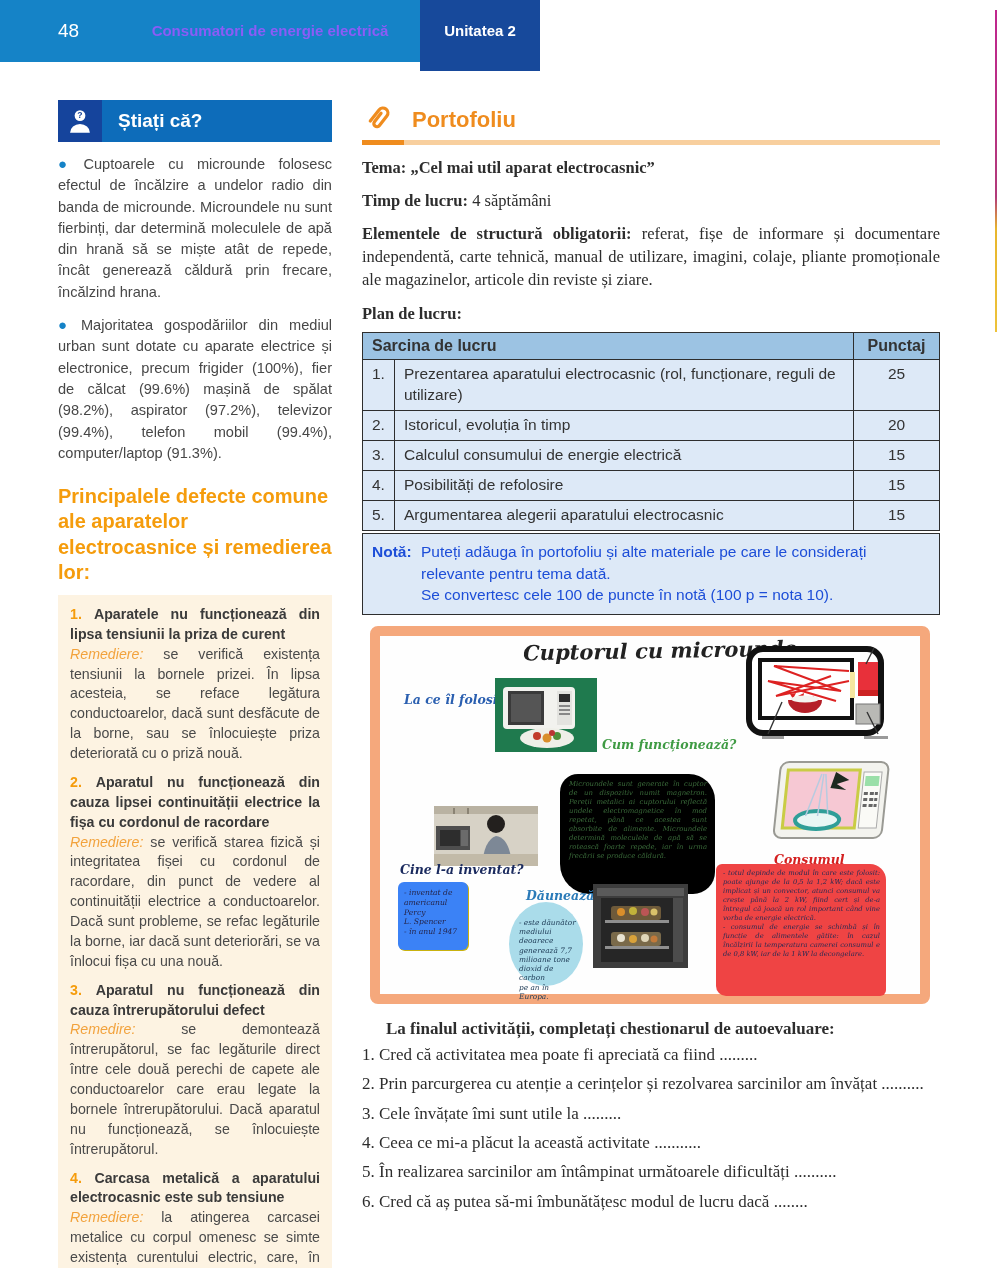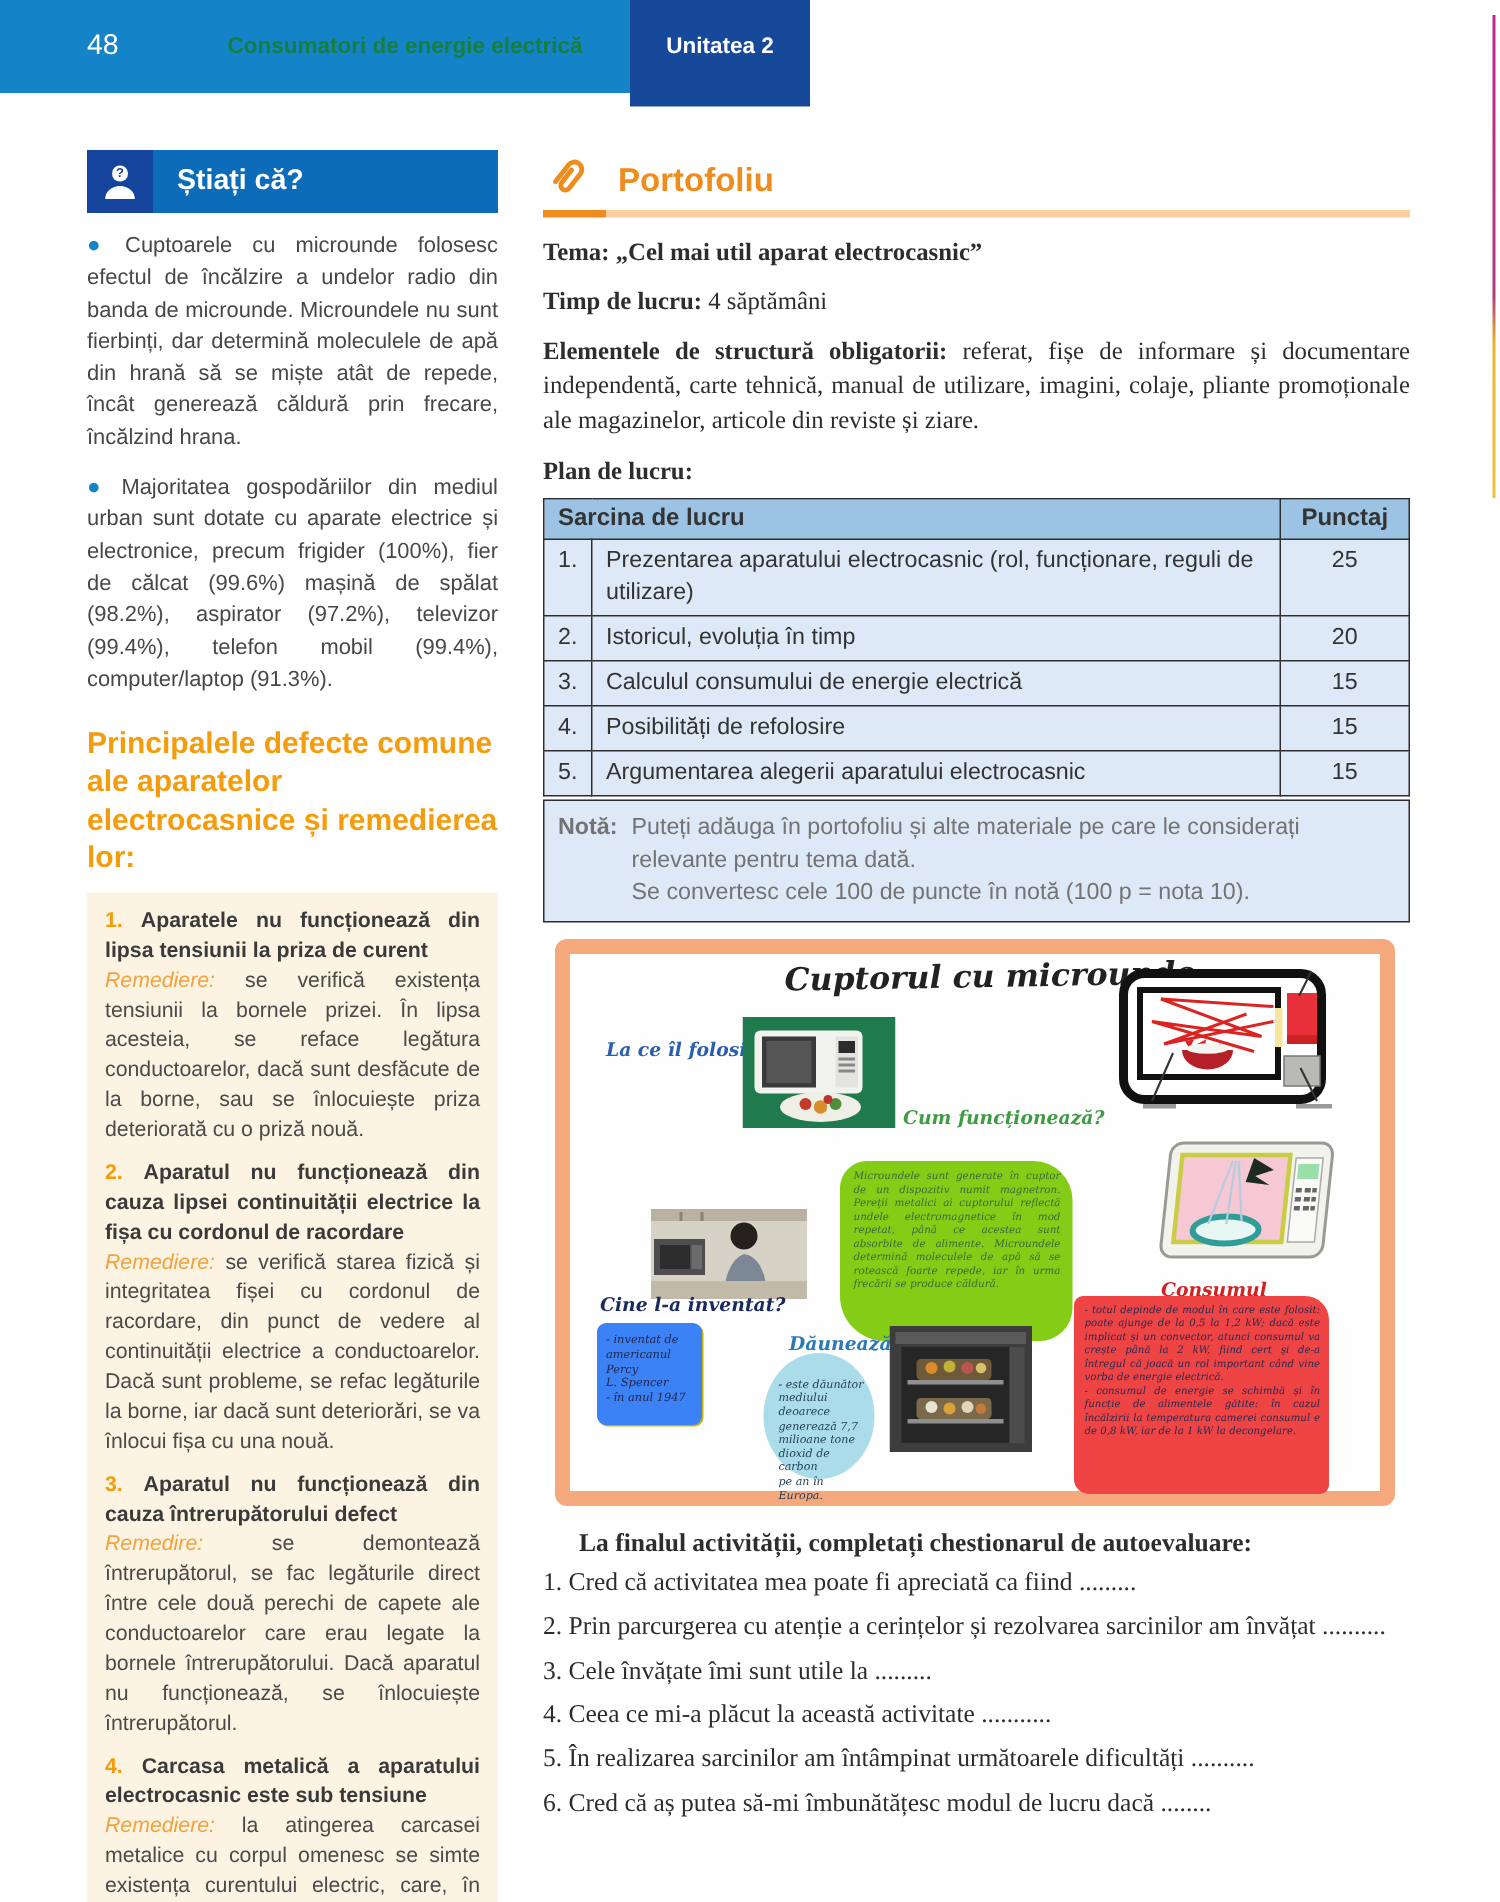--- a/index.html
+++ b/index.html
@@ -7,21 +7,21 @@
   body {
     width:1000px; height:1268px; position:relative; overflow:hidden;
     font-family:"Liberation Sans", sans-serif; color:#404040;
   }
   
   .header-bar { position:absolute; left:0; top:0; width:420px; height:62px; background:#1583c7; }
   .unit-tab   { position:absolute; left:420px; top:0; width:120px; height:71px; background:#17499b;
                 color:#fff; font-weight:bold; font-size:15px; text-align:center; line-height:62px; }
   .page-num   { position:absolute; left:58px; top:0; height:62px; line-height:62px; color:#fff; font-size:19px; }
   .header-title { position:absolute; left:120px; top:0; width:300px; height:62px; line-height:62px;
-                  text-align:center; color:#15803d; font-weight:bold; font-size:15px; }
+                  text-align:center; color:#8b5cf6; font-weight:bold; font-size:15px; }
   
   .edge-line { position:absolute; left:995px; top:10px; width:2px; height:322px;
                background:linear-gradient(to bottom,#c0268e 0%,#b23a7a 58%,#e8b62c 68%,#edc23a 100%); }
   
   .left-col { position:absolute; left:58px; top:100px; width:274px; }
   .know-header { display:flex; height:42px; }
   .know-icon-box { width:44px; height:42px; background:#15449c; display:flex; align-items:center; justify-content:center; }
   .know-title-bar { flex:1; background:#0d6cba; color:#fff; font-weight:bold; font-size:19px;
                     display:flex; align-items:center; padding-left:16px; }
   .bullet-p { margin-top:11px; font-size:14.6px; line-height:1.46; text-align:justify; color:#474747; }
@@ -46,34 +46,34 @@
   
   .plan-table { margin-top:8px; width:578px; border-collapse:collapse; font-family:"Liberation Sans", sans-serif; color:#333; font-size:15.5px; }
   .plan-table th, .plan-table td { border:1.6px solid #2e2e2e; padding:4px 9px; }
   .plan-table th { background:#9cc3e3; text-align:left; font-size:16px; }
   .plan-table td { background:#dde9f7; vertical-align:top; line-height:1.35; }
   .col-num { width:32px; }
   .col-pts { width:86px; text-align:center; }
   th.col-pts { text-align:center; }
   
   .nota-box { margin-top:2px; background:#dde9f7; border:1.6px solid #2e2e2e; position:relative;
-              font-family:"Liberation Sans", sans-serif; font-size:15.5px; color:#737373;
+              font-family:"Liberation Sans", sans-serif; font-size:15.5px; color:#1d4ed8;
               padding:7px 10px 8px 58px; line-height:1.4; }
   .nota-label { position:absolute; left:9px; top:7px; font-weight:bold; }
   
   .collage { margin-top:11px; margin-left:8px; width:560px; height:378px; border:10px solid #f5a87c;
              border-radius:8px; background:#fefefe; position:relative; font-family:"DejaVu Serif", serif; }
   .hw { font-style:italic; }
   .collage-title { position:absolute; left:130px; top:2px; width:300px; text-align:center;
                    font-size:21px; color:#222; font-style:italic; font-weight:bold; transform:rotate(-1deg); }
   .q-label { position:absolute; font-style:italic; font-weight:bold; font-size:12.5px; }
   .tiny-note { position:absolute; font-style:italic; white-space:pre-line; }
   .pink-circle { left:16px; top:76px; width:94px; height:92px; background:#f3b8cc; border-radius:50%;
                  font-size:8.6px; color:#8a3050; padding:14px 8px 0 12px; line-height:1.25; }
-  .green-blob { left:180px; top:138px; width:155px; height:120px; background:#84cc16; border-radius:18px 26px 22px 30px;
+  .green-blob { left:180px; top:138px; width:155px; height:120px; background:#000000; border-radius:18px 26px 22px 30px;
                 font-size:6.9px; color:#3a6b3a; padding:6px 8px 0 9px; line-height:1.3; text-align:justify; }
   .yellow-note { left:18px; top:246px; width:70px; height:68px; background:#3b82f6; border-radius:6px;
                  font-size:7.6px; color:#25254a; padding:6px 4px 0 6px; line-height:1.3; box-shadow:1px 1px 0 #c9b20e; }
   .blue-circle { left:129px; top:266px; width:74px; height:84px; background:#aadcea; border-radius:50%;
                  font-size:7.4px; color:#1d3a55; padding:16px 7px 0 10px; line-height:1.25; }
   .orange-box { left:336px; top:228px; width:170px; height:132px; background:#ef4444; border-radius:6px 16px 6px 10px;
                 font-size:6.8px; color:#2a2a52; padding:5px 6px 0 7px; line-height:1.32; text-align:justify; }
   .collage-photo { position:absolute; }
   
   .final-intro { margin-top:15px; font-weight:bold; font-size:17px; padding-left:24px; }

